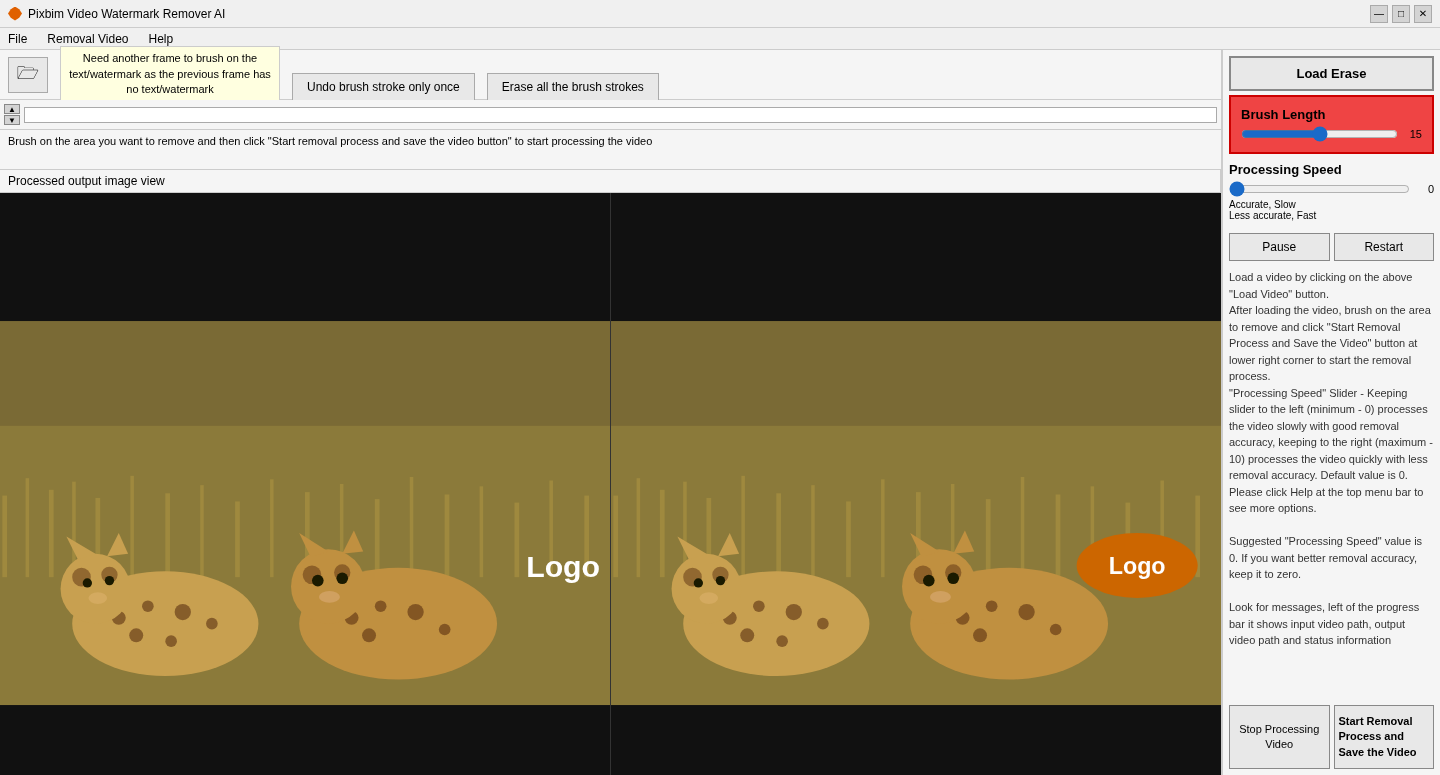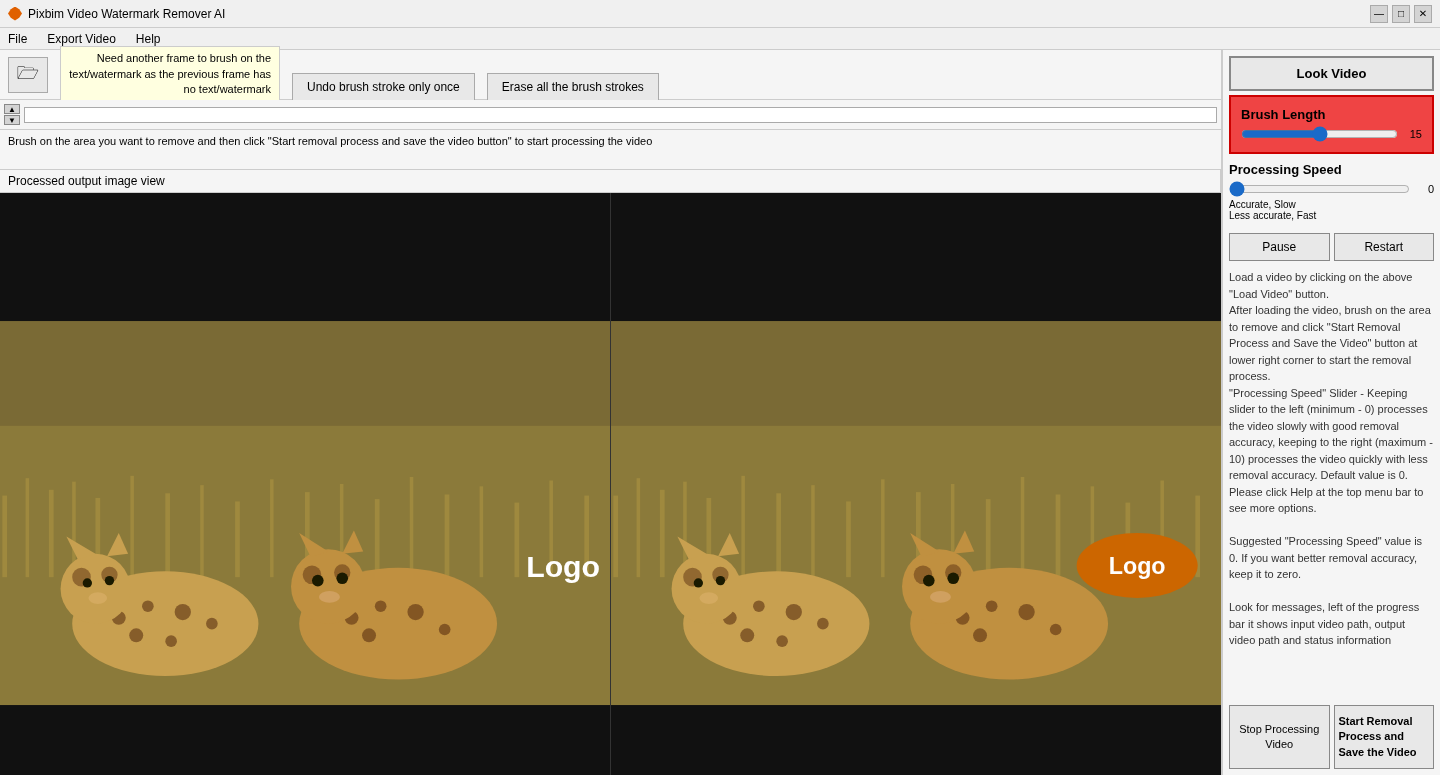--- a/index.html
+++ b/index.html
@@ -94,21 +94,21 @@
       justify-content: center;
       cursor: pointer;
       font-size: 18px;
     }
     .tooltip-box {
       background: #ffffe0;
       border: 1px solid #ccc;
       padding: 4px 8px;
       font-size: 11px;
       max-width: 220px;
-      text-align: right;
+      text-align: center;
       line-height: 1.4;
     }
     .undo-btn, .erase-btn {
       background: #e8e8e8;
       border: 1px solid #aaa;
       padding: 6px 14px;
       cursor: pointer;
       font-size: 12px;
       white-space: nowrap;
       margin-top: 24px;
@@ -316,21 +316,21 @@
   </div>
   <div class="title-bar-controls">
     <div class="title-btn">—</div>
     <div class="title-btn">□</div>
     <div class="title-btn">✕</div>
   </div>
 </div>
 
 <div class="menu-bar">
   <span class="menu-item">File</span>
-  <span class="menu-item">Export Video</span>
+  <span class="menu-item">Removal Video</span>
   <span class="menu-item">Help</span>
 </div>
 
 <div class="main-container">
 
   <div class="left-panel">
 
     <div class="toolbar">
       <button class="folder-btn">
         <span>🗁</span>
@@ -511,21 +511,21 @@
             <text x="490" y="327" font-size="20" font-weight="bold" fill="white" font-family="Arial" text-anchor="middle">Logo</text>
           </svg>
         </div>
       </div>
     </div>
   </div>
 
   <div class="right-panel">
 
     <button class="load-video-btn">
-      <span>Look Video</span>
+      <span>Load Erase</span>
     </button>
 
     <div class="brush-section">
       <div class="section-title">Brush Length</div>
       <div class="slider-row">
         <input type="range" class="slider-input" min="0" max="30" value="15" style="">
         <span class="slider-value">15</span>
       </div>
     </div>
 

